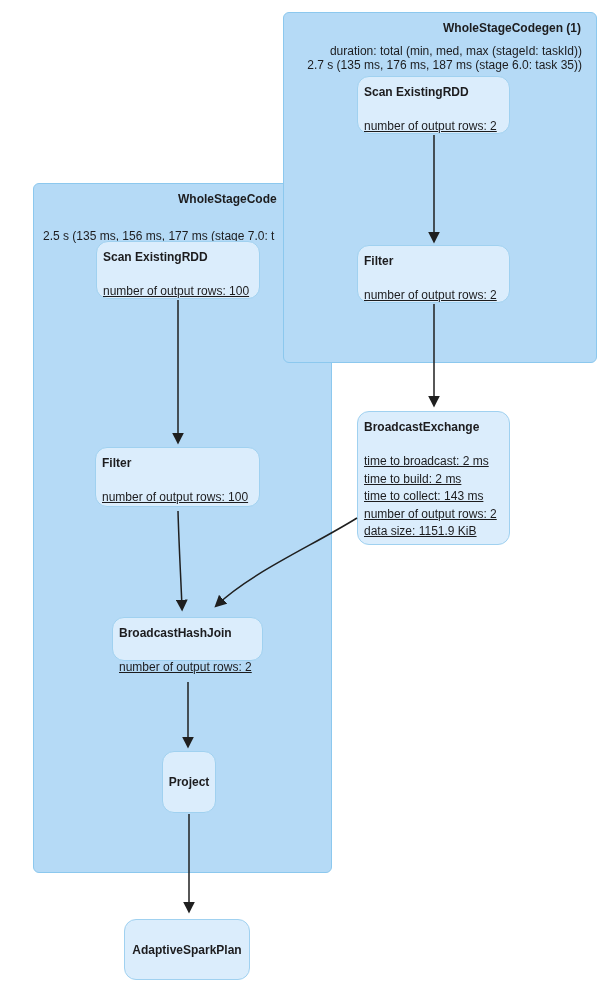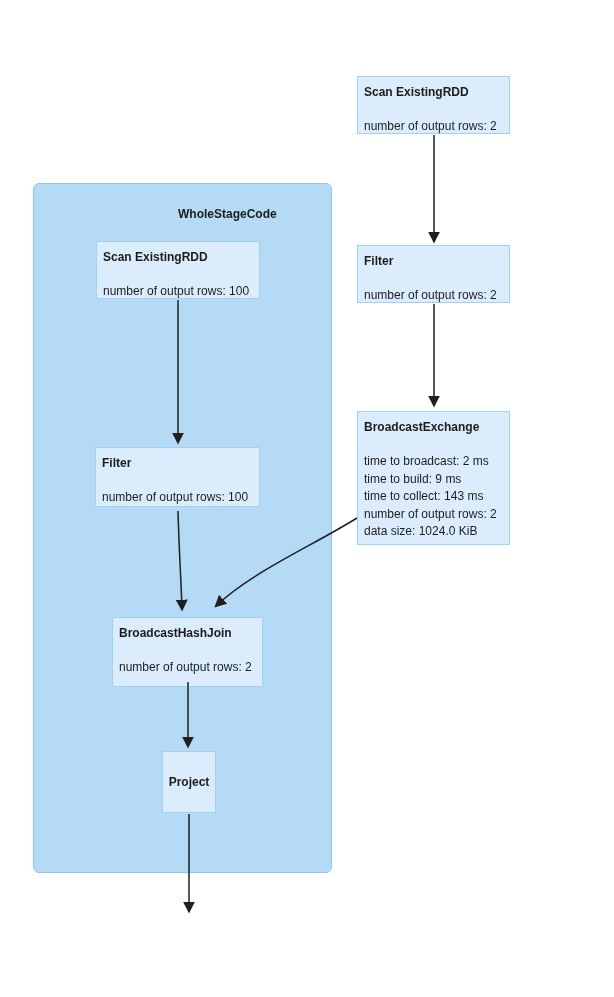--- a/index.html
+++ b/index.html
@@ -24,95 +24,104 @@
   }
   .cluster-title{
     position:absolute;font-size:12px;font-weight:bold;white-space:nowrap;
   }
   .cluster-duration-line{
     position:absolute;font-size:12px;line-height:14px;white-space:nowrap;
   }
   .right-align{text-align:right;}
   .node{
     position:absolute;background:var(--node-fill);
-    border:1px solid var(--node-border);border-radius:0;
+    border:1px solid var(--node-border);border-radius:12px;
     box-sizing:border-box;font-size:12px;padding:8px 6px;
   }
   .node-title{font-weight:bold;white-space:nowrap;}
   .node-metrics{margin-top:19px;line-height:17.5px;}
-  .node-metric{white-space:nowrap;}
+  .node-metric{white-space:nowrap;text-decoration:underline;}
   .node-center{
     display:flex;align-items:center;justify-content:center;
     padding:4px;text-align:center;
   }
   .edges{
     position:absolute;left:0;top:0;z-index:10;pointer-events:none;
   }
   .z1{z-index:1}.z2{z-index:2}.z3{z-index:3}
 </style>
 </head>
 <body>
 
 <div class="canvas">
 
   <div class="cluster z1" style="left:33px;top:183px;width:299px;height:690px">
-    <div class="cluster-title" style="left:144px;top:23px">WholeStageCode</div>
+    <div class="cluster-title" style="left:144px;top:8px">WholeStageCode</div>
+    <div class="cluster-duration-line" style="left:9px;top:45px">2.5 s (135 ms, 156 ms, 177 ms (stage 7.0: t</div>
   </div>
 
+  <div class="cluster z2" style="left:283px;top:12px;width:314px;height:351px">
+    <div class="cluster-title right-align" style="left:0;right:15px;top:8px">WholeStageCodegen (1)</div>
+    <div class="cluster-duration-line right-align" style="left:0;right:14px;top:31px">duration: total (min, med, max (stageId: taskId))</div>
+    <div class="cluster-duration-line right-align" style="left:0;right:14px;top:45px">2.7 s (135 ms, 176 ms, 187 ms (stage 6.0: task 35))</div>
+  </div>
 
   <div class="node z3" style="left:357px;top:76px;width:153px;height:58px">
     <div class="node-title">Scan ExistingRDD</div>
     <div class="node-metrics">
       <div class="node-metric">number of output rows: 2</div>
     </div>
   </div>
 
   <div class="node z3" style="left:357px;top:245px;width:153px;height:58px">
     <div class="node-title">Filter</div>
     <div class="node-metrics">
       <div class="node-metric">number of output rows: 2</div>
     </div>
   </div>
 
   <div class="node z3" style="left:357px;top:411px;width:153px;height:134px">
     <div class="node-title">BroadcastExchange</div>
     <div class="node-metrics">
       <div class="node-metric">time to broadcast: 2 ms</div>
-      <div class="node-metric">time to build: 9 ms</div>
+      <div class="node-metric">time to build: 2 ms</div>
       <div class="node-metric">time to collect: 143 ms</div>
       <div class="node-metric">number of output rows: 2</div>
-      <div class="node-metric">data size: 1024.0 KiB</div>
+      <div class="node-metric">data size: 1151.9 KiB</div>
     </div>
   </div>
 
   <div class="node z3" style="left:96px;top:241px;width:164px;height:58px">
     <div class="node-title">Scan ExistingRDD</div>
     <div class="node-metrics">
       <div class="node-metric">number of output rows: 100</div>
     </div>
   </div>
 
   <div class="node z3" style="left:95px;top:447px;width:165px;height:60px">
     <div class="node-title">Filter</div>
     <div class="node-metrics">
       <div class="node-metric">number of output rows: 100</div>
     </div>
   </div>
 
-  <div class="node z3" style="left:112px;top:617px;width:151px;height:70px">
+  <div class="node z3" style="left:112px;top:617px;width:151px;height:44px">
     <div class="node-title">BroadcastHashJoin</div>
     <div class="node-metrics">
       <div class="node-metric">number of output rows: 2</div>
     </div>
   </div>
 
   <div class="node node-center z3" style="left:162px;top:751px;width:54px;height:62px">
     <div class="node-title">Project</div>
   </div>
 
+  <div class="node node-center z3" style="left:124px;top:919px;width:126px;height:61px">
+    <div class="node-title">AdaptiveSparkPlan</div>
+  </div>
 
   <svg class="edges" width="614" height="997" viewBox="0 0 614 997">
     <defs>
       <marker id="arrow" viewBox="0 0 10 10" refX="7" refY="5" markerWidth="8" markerHeight="8" orient="auto">
         <path d="M0,0 L10,5 L0,10 Z" style="fill:var(--edge)"></path>
       </marker>
     </defs>
     <g style="stroke:var(--edge);stroke-width:1.5;fill:none">
       <path d="M434 135 V240" marker-end="url(#arrow)"></path>
       <path d="M434 304 V404" marker-end="url(#arrow)"></path>

